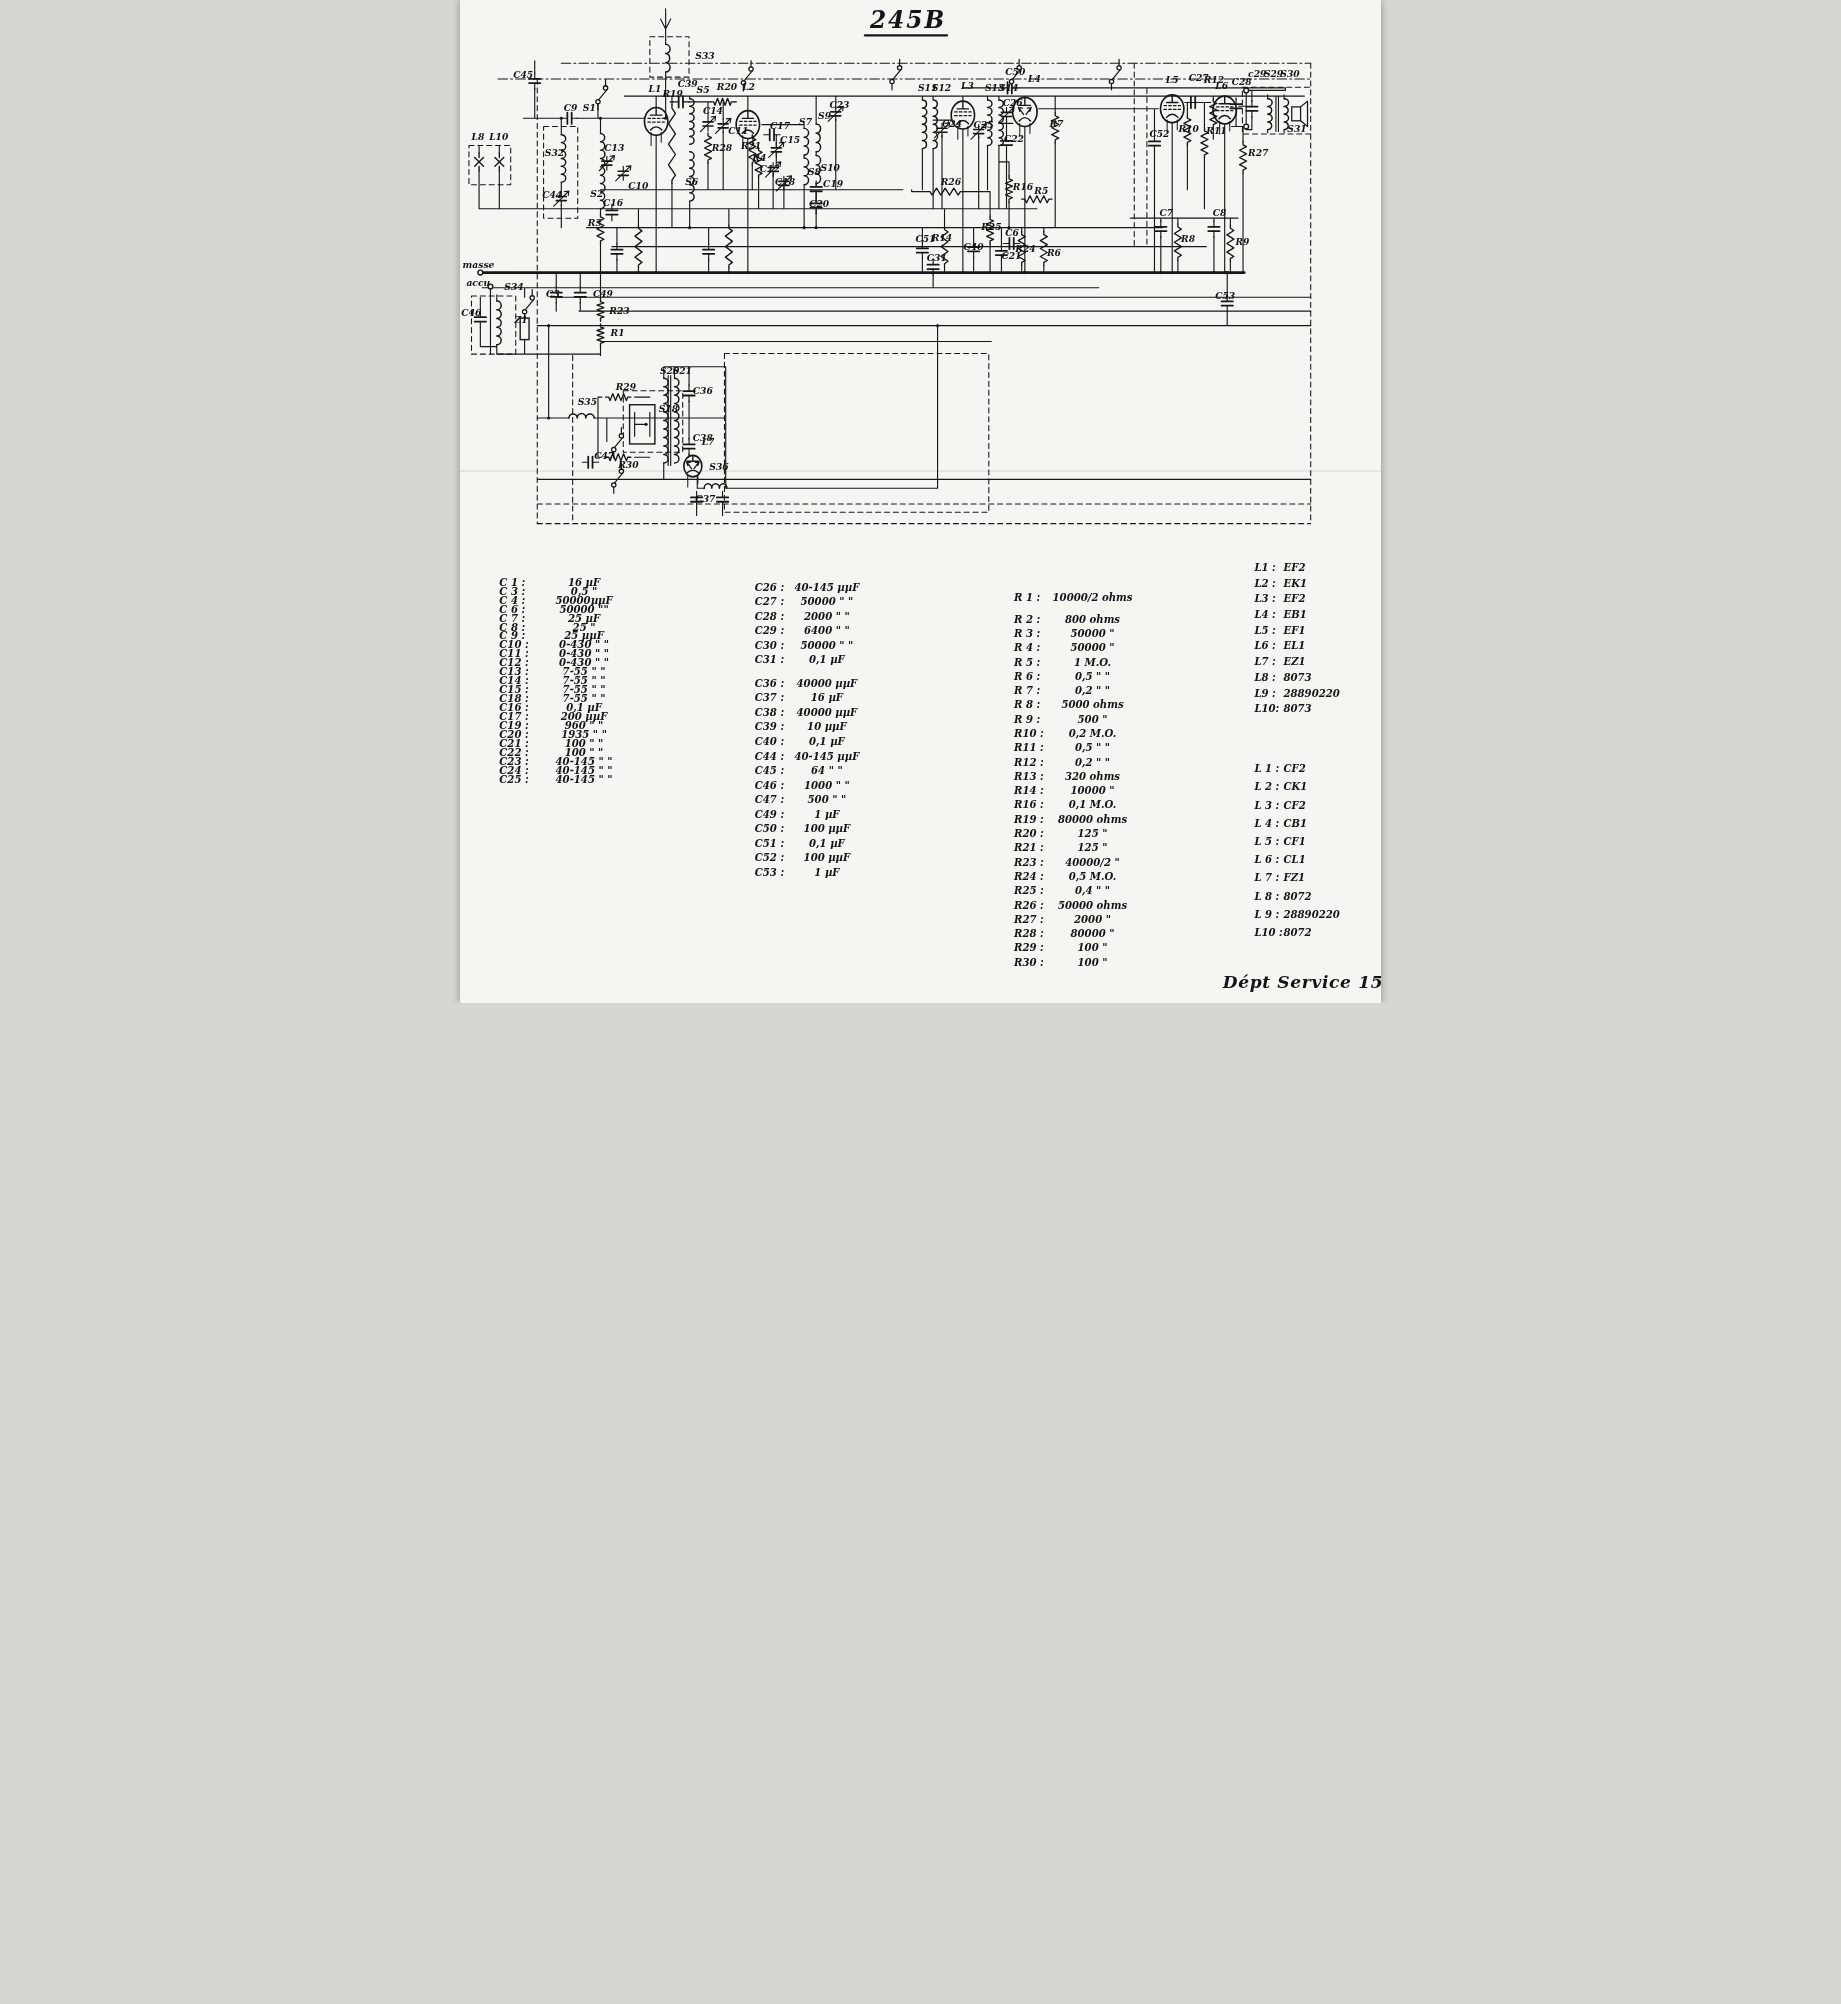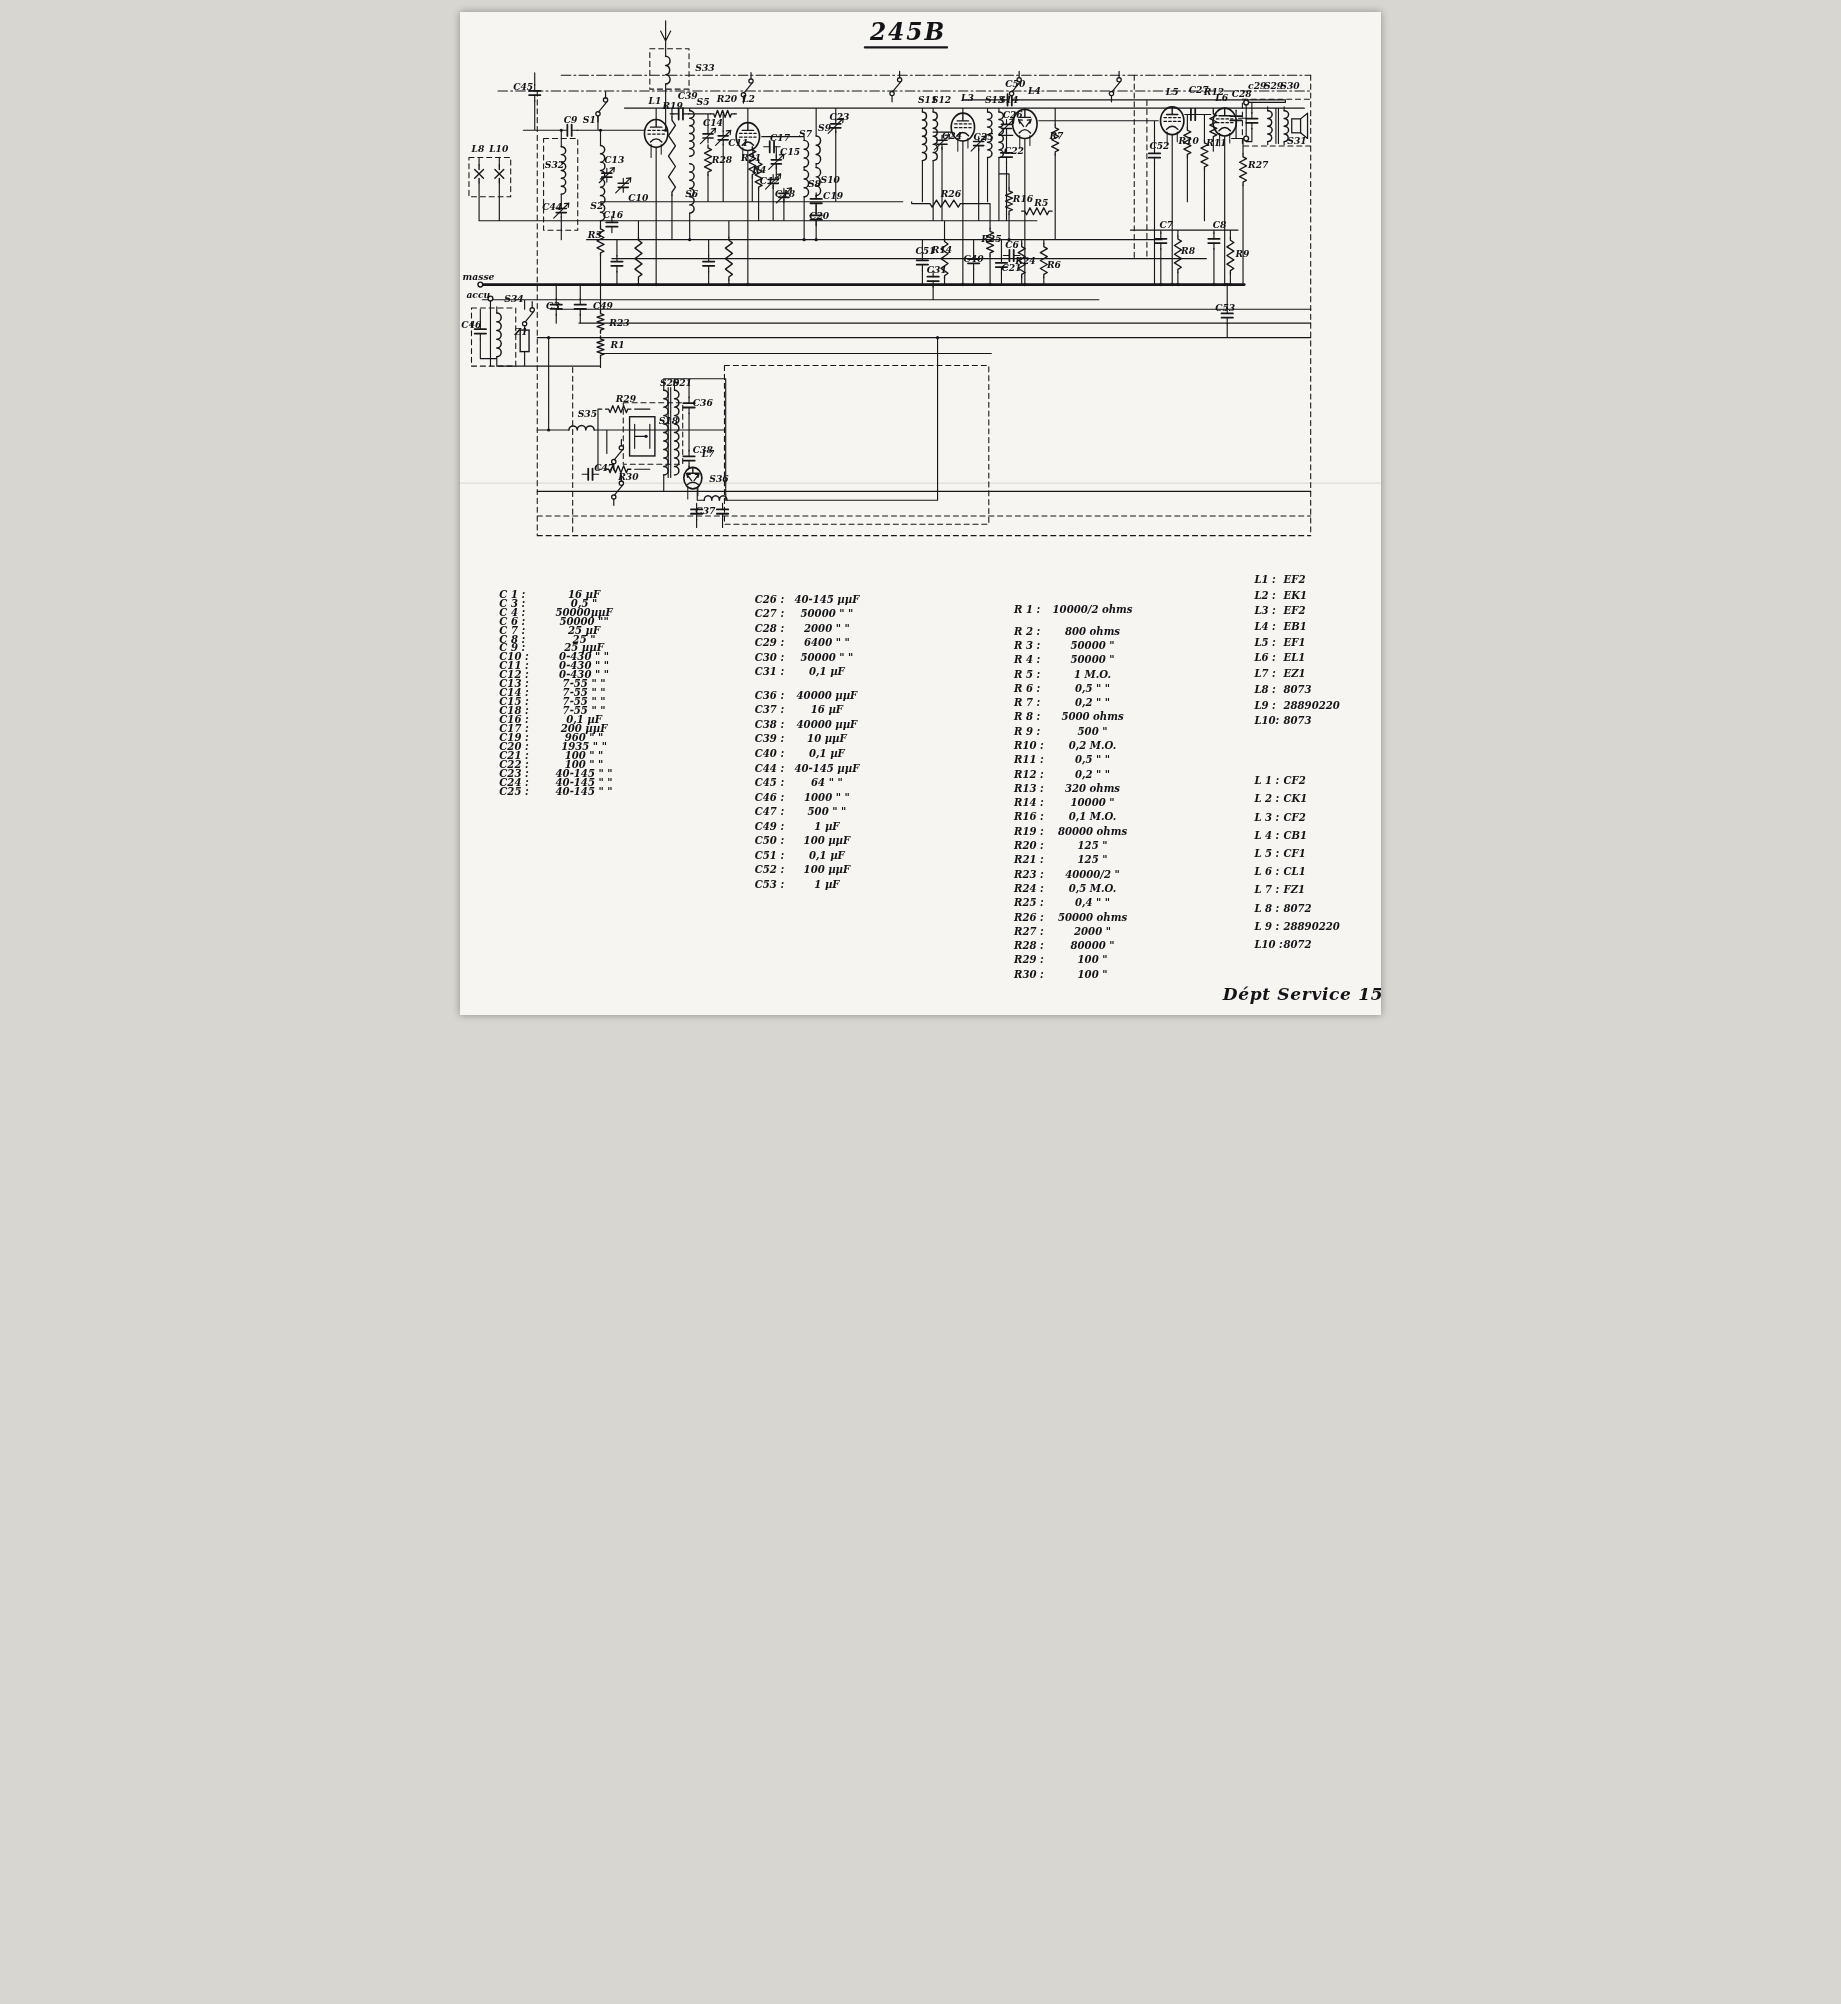--- a/index.html
+++ b/index.html
@@ -1,16 +1,16 @@
 <!DOCTYPE html>
 <html style="font-size:10px"><head>
 <meta charset="utf-8">
 <style>
   html,body{margin:0;padding:0;background:#d8d6d1;}
-  #stage{width:921px;height:1003px;margin:12px auto;background:#f6f5f1;position:relative;
+  #stage{width:921px;height:1003px;margin:0 auto;background:#f6f5f1;position:relative;
          box-shadow:0 0 7.6px rgba(0,0,0,.35);}
   svg{display:block}
   .ink{stroke:#17171a;fill:none;stroke-linecap:round;stroke-linejoin:round}
   text{fill:#141418;font-family:"DejaVu Serif","Liberation Serif",serif;font-style:italic;font-weight:600}
   .title{font-size:37px;letter-spacing:3px}
   .footer{font-size:27px;letter-spacing:1px}
   .slabel{font-size:14.5px}
   .plist{font-size:16px}
 </style>
 </head>

